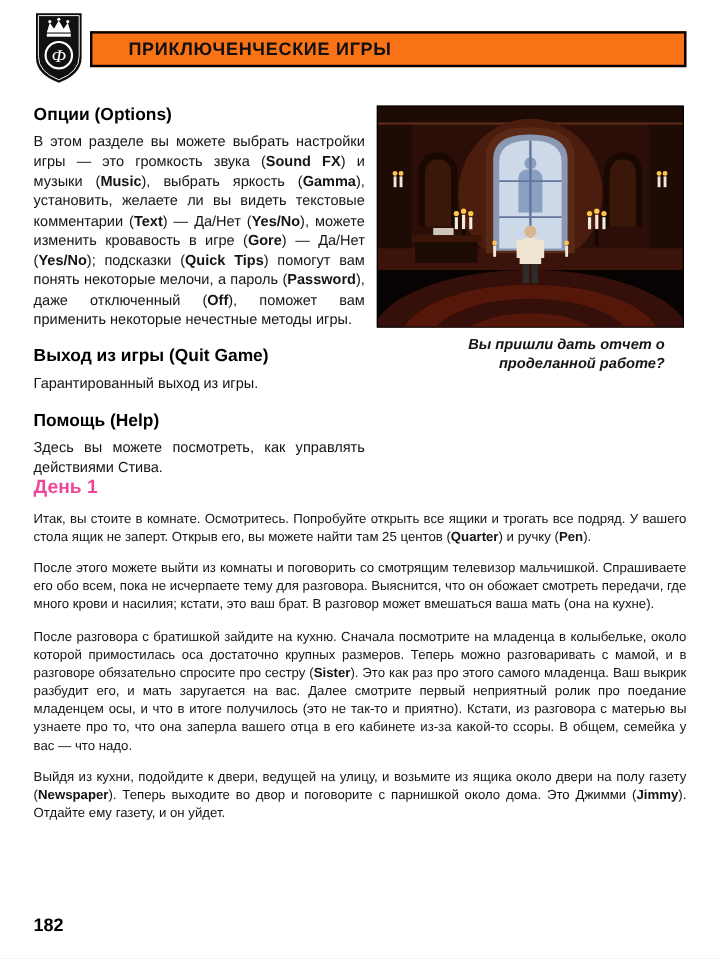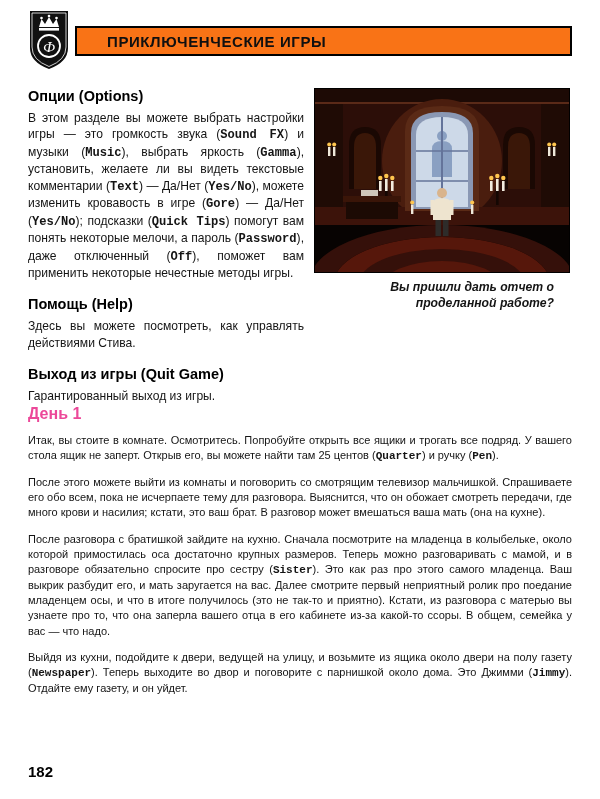--- a/index.html
+++ b/index.html
@@ -7,21 +7,21 @@
     position:relative;
     width:600px; height:799px;
     margin:0 auto;
     background:#ffffff;
     font-family:"Liberation Sans", sans-serif;
     color:#141414;
     box-sizing:border-box;
     padding:10px 28px 0 28px;
     overflow:hidden;
   }
-  b { font-weight:bold;font-family:Liberation Mono, monospace; }
+  b { font-weight:bold; }
 
   
   .header { display:flex; align-items:center; height:62px; }
   .logo { width:42px; height:60px; flex-shrink:0; margin-top:-2px; }
   .title-bar {
     flex:1; margin-left:5px;
     background:#f97316;
     border:2px solid #000;
     height:26px;
     display:flex; align-items:center;
@@ -98,26 +98,26 @@
     </div>
   </div>
 
   <div class="two-col">
     <div class="left-col">
       <section>
         <h3 class="sec">Опции (Options)</h3>
         <p class="body"><span>В этом разделе вы можете выбрать настройки игры — это громкость звука (</span><b>Sound FX</b><span>) и музыки (</span><b>Music</b><span>), выбрать яркость (</span><b>Gamma</b><span>), установить, желаете ли вы видеть текстовые комментарии (</span><b>Text</b><span>) — Да/Нет (</span><b>Yes/No</b><span>), можете изменить кровавость в игре (</span><b>Gore</b><span>) — Да/Нет (</span><b>Yes/No</b><span>); подсказки (</span><b>Quick Tips</b><span>) помогут вам понять некоторые мелочи, а пароль (</span><b>Password</b><span>), даже отключенный (</span><b>Off</b><span>), поможет вам применить некоторые нечестные методы игры.</span></p>
       </section>
       <section>
+        <h3 class="sec">Выход из игры (Quit Game)</h3>
+        <p class="body">Гарантированный выход из игры.</p>
+      </section>
+      <section>
         <h3 class="sec">Помощь (Help)</h3>
         <p class="body">Здесь вы можете посмотреть, как управлять действиями Стива.</p>
-      </section>
-      <section>
-        <h3 class="sec">Выход из игры (Quit Game)</h3>
-        <p class="body">Гарантированный выход из игры.</p>
       </section>
     </div>
 
     <figure class="right-col">
       <div class="image-frame">
         <svg viewBox="0 0 254 183" width="254" height="183">
 
           <rect width="254" height="183" fill="#2c0e08"></rect>
 
           <rect x="0" y="0" width="254" height="14" fill="#1d0a05"></rect>

